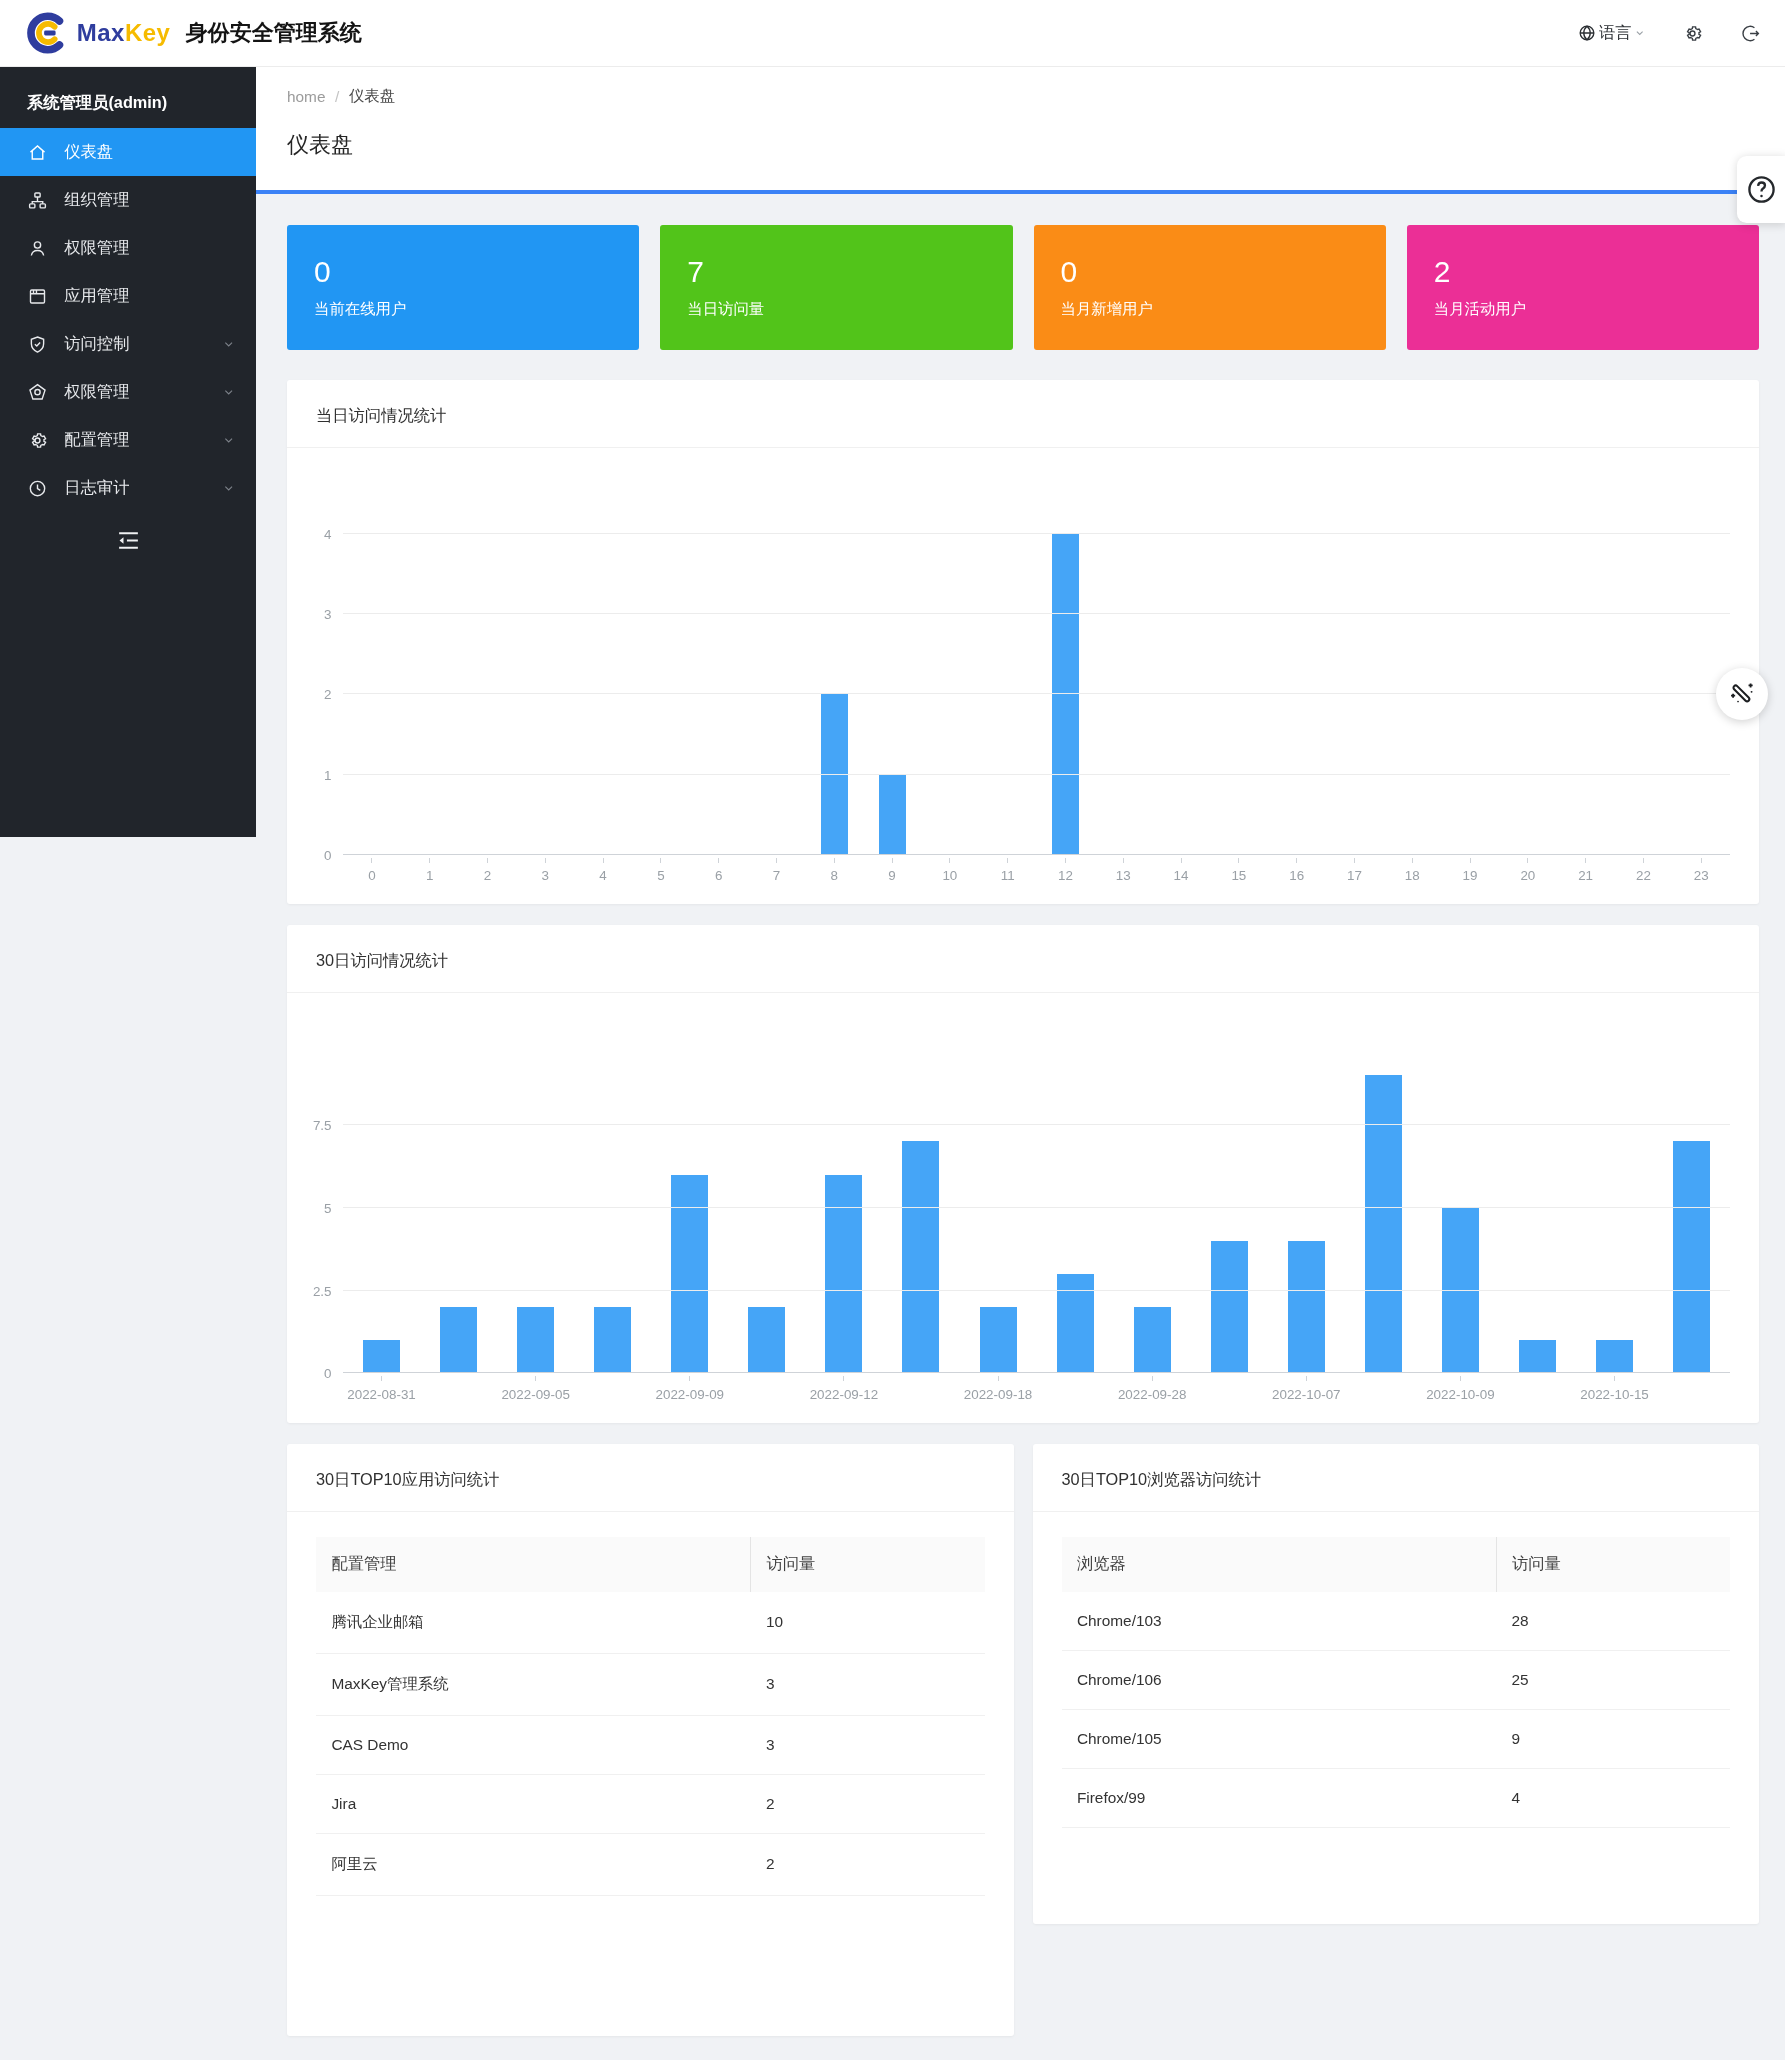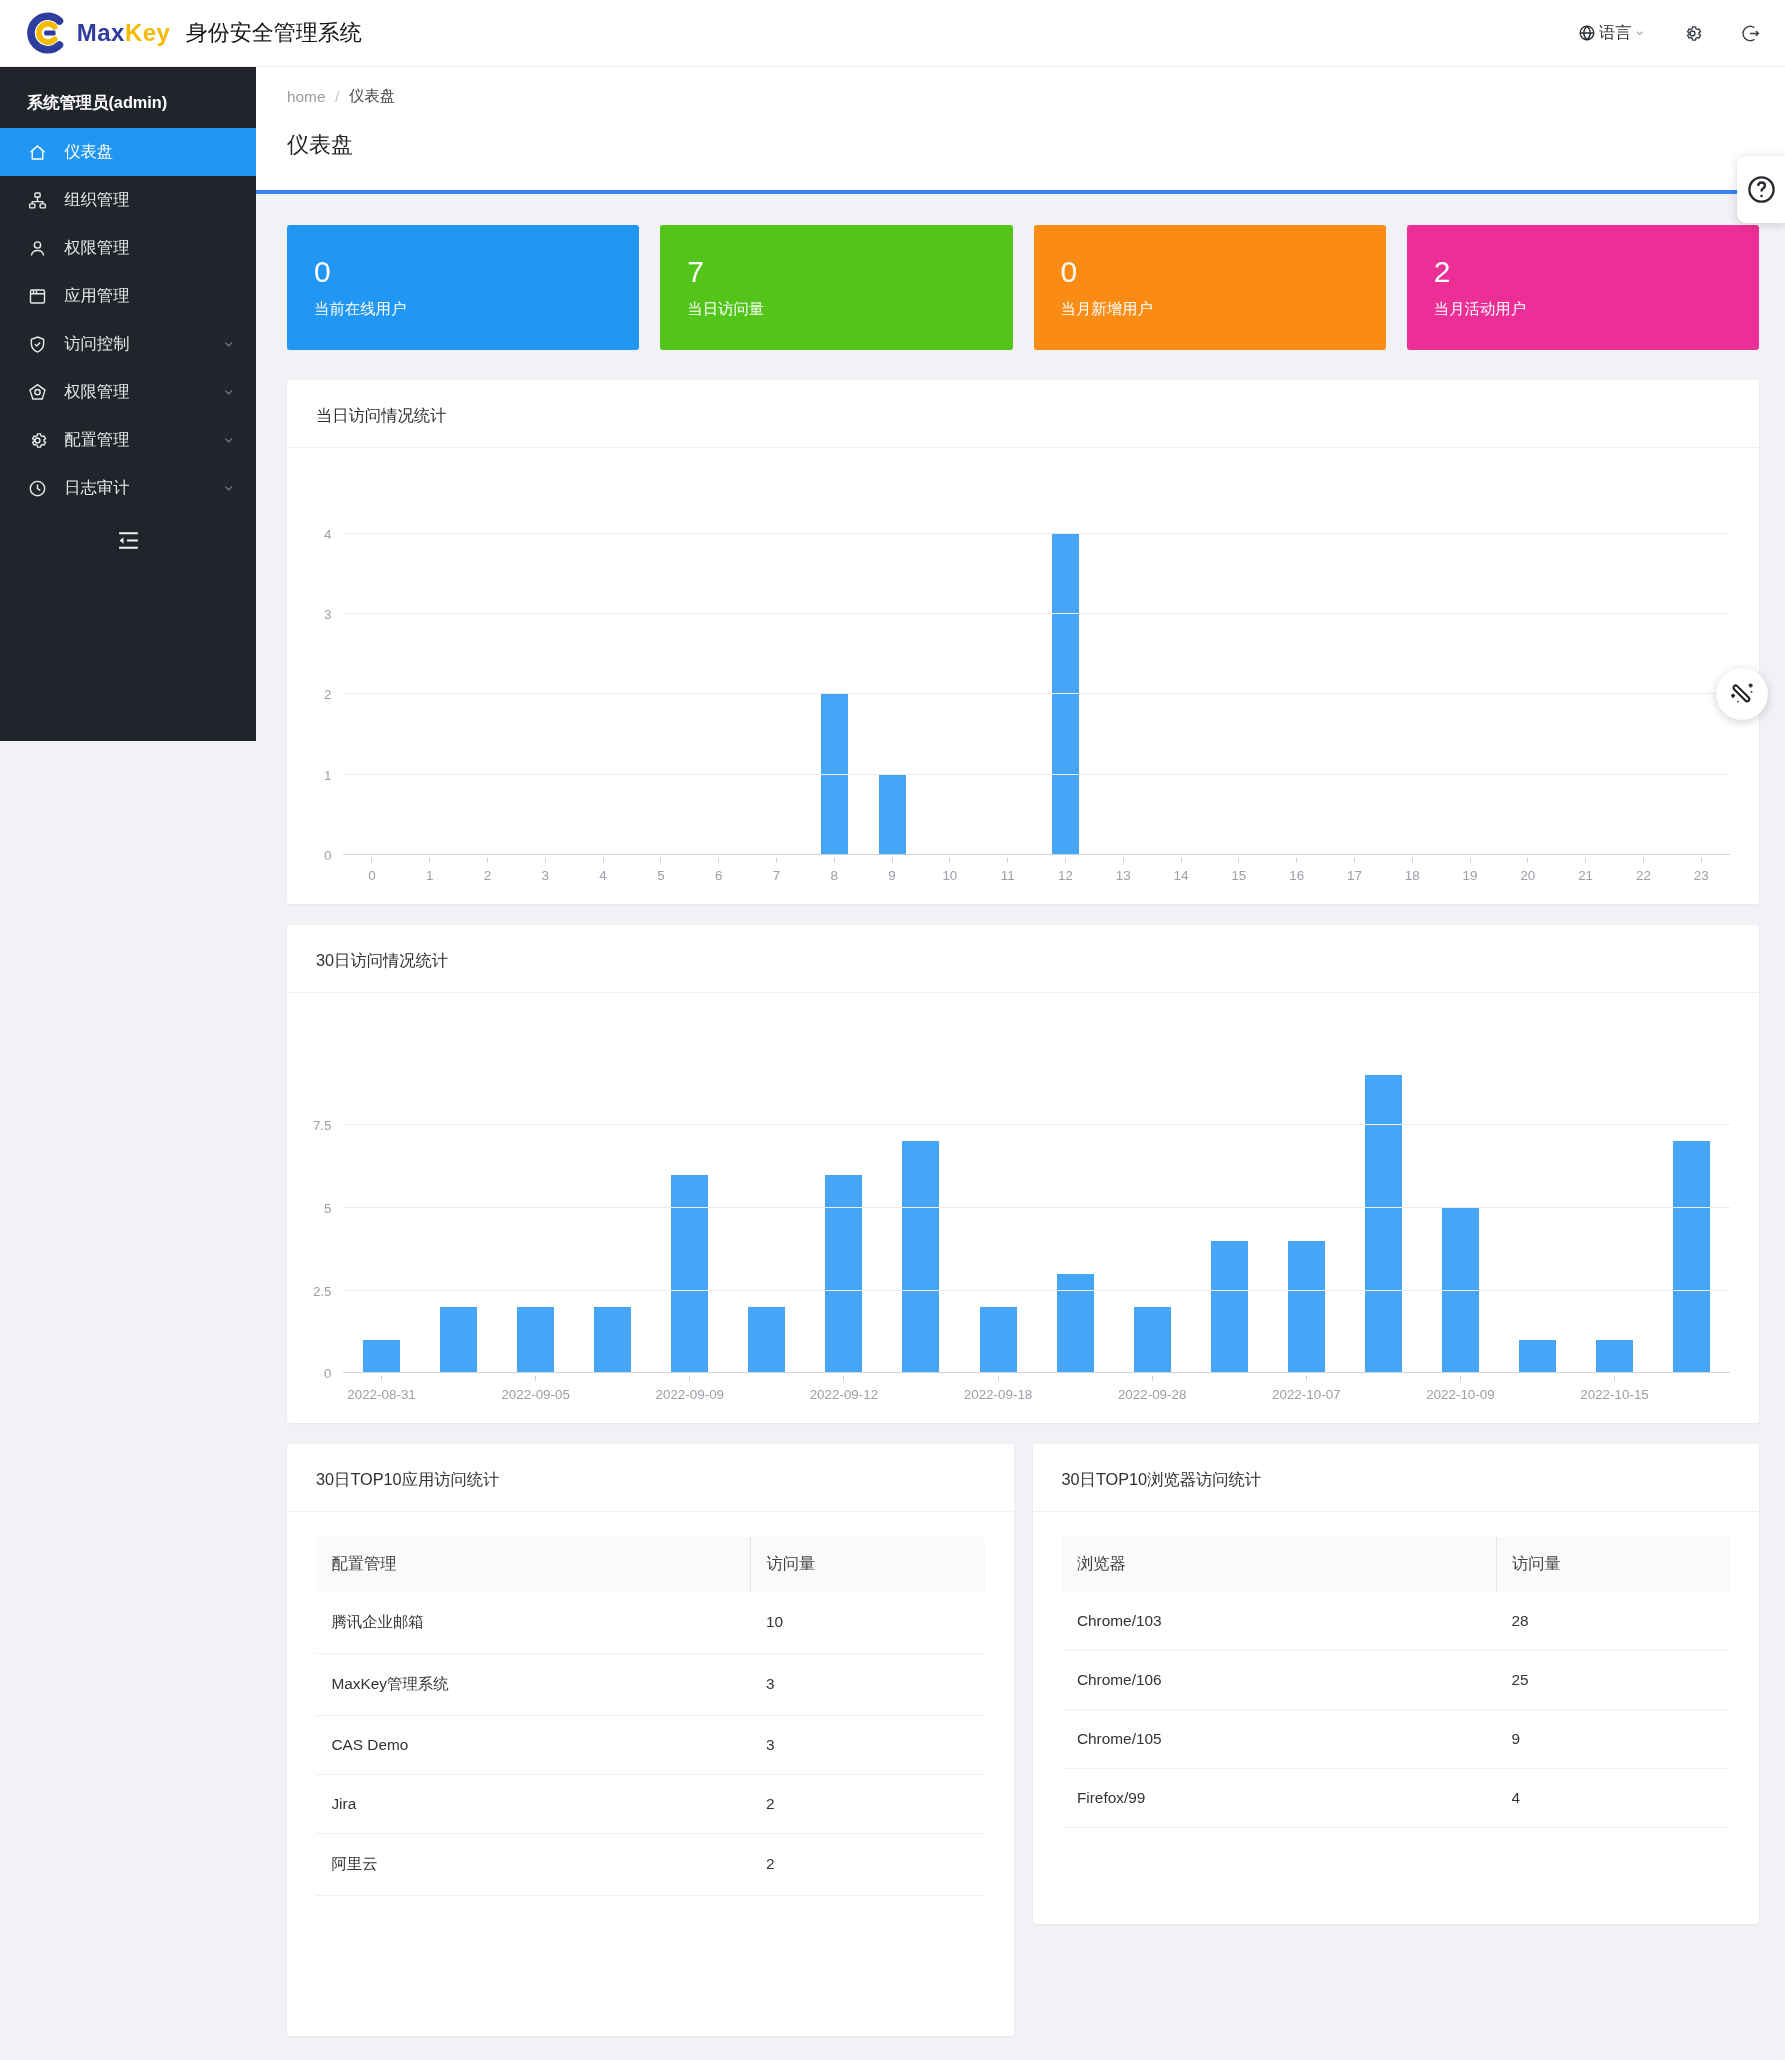--- a/index.html
+++ b/index.html
@@ -16,28 +16,28 @@
   .app-header{
     position:absolute; top:0; left:0; width:1786px; height:67px;
     background:#fff; border-bottom:1px solid #ececec;
     display:flex; align-items:center; justify-content:space-between;
     padding:0 25px; z-index:30;
   }
   .brand{ display:flex; align-items:center; gap:7.7px; }
   .brand-text{ font-size:24px; font-weight:bold; letter-spacing:0.5px; }
   .brand-max{ color:#2f3d9e; }
   .brand-key{ color:#f6bb00; }
-  .app-title{ font-size:22px; font-weight:normal; color:#141414; margin-left:7.7px; }
+  .app-title{ font-size:22px; font-weight:bold; color:#141414; margin-left:7.7px; }
   .header-actions{ display:flex; align-items:center; gap:37px; color:#3a3f45; }
   .lang-switch{ display:flex; align-items:center; gap:2px; cursor:pointer; font-size:16.3px; color:#2b2f33; }
   .icon-btn{ background:none; border:none; cursor:pointer; color:#3a3f45; padding:0; }
 
   
   .sidebar{
-    position:absolute; top:67px; left:0; width:256px; height:674px;
+    position:absolute; top:67px; left:0; width:256px; height:770px;
     background:#21252b; z-index:20;
   }
   .sidebar-user{
     color:#fff; font-size:16.3px; font-weight:bold;
     padding:25px 27px 14.4px 27px; white-space:nowrap;
   }
   .side-item{
     position:relative; height:48px; display:flex; align-items:center;
     padding:0 27px; color:#e7e9ec; font-size:16.3px; cursor:pointer; gap:16.3px;
   }

